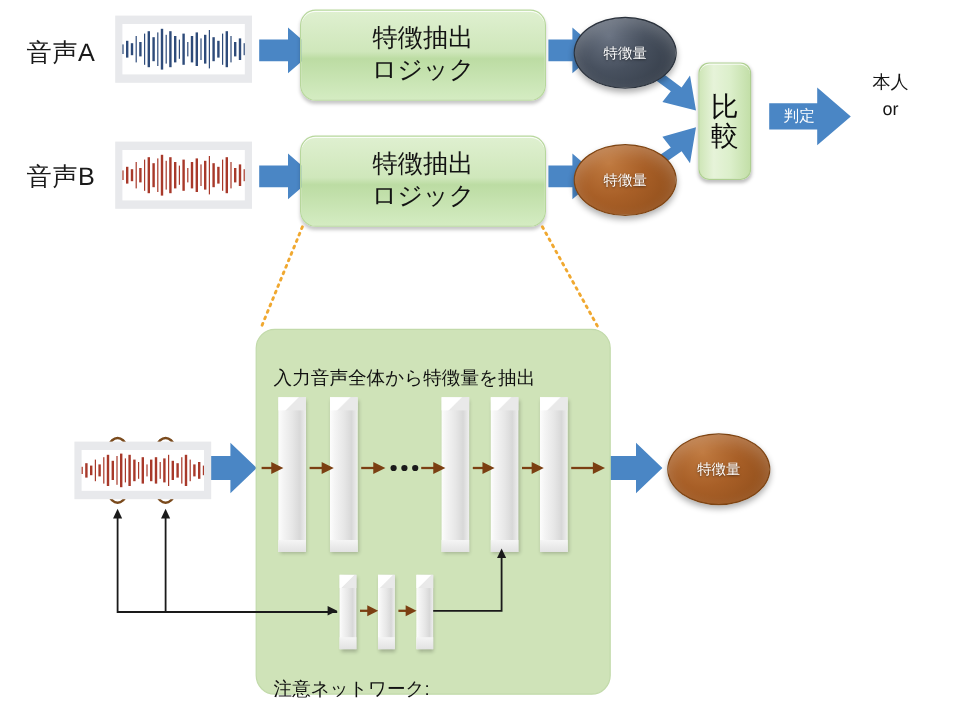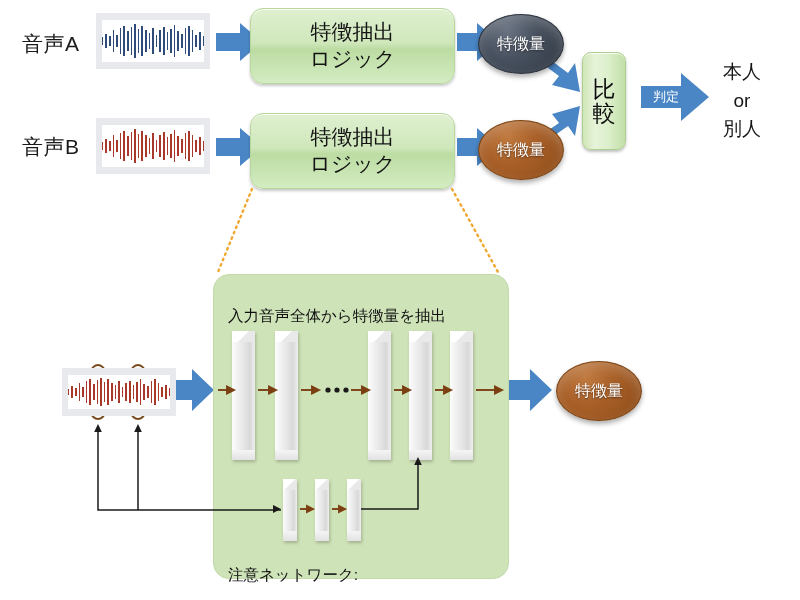--- a/index.html
+++ b/index.html
@@ -32,21 +32,21 @@
     box-sizing:border-box;border-radius:9px;
     background:linear-gradient(to right,#cfe6b8 0%,#e6f3d9 28%,#dcefcb 60%,#c3dfa8 100%);
     border:1px solid #aecf91;
     box-shadow:0 2px 3px rgba(0,0,0,.25), inset 0 1px 0 rgba(255,255,255,.8);
     display:flex;align-items:center;justify-content:center;text-align:center;
     font-size:23px;line-height:1.05;color:#0d0d0d;letter-spacing:0;
   }
 
   
   .ellipse{border-radius:50%;display:flex;align-items:center;justify-content:center;
-           color:#fff;font-size:16px;text-shadow:0 1px 2px rgba(0,0,0,.55);
+           color:#fff;font-size:12px;text-shadow:0 1px 2px rgba(0,0,0,.55);
            box-shadow:0 3px 5px rgba(0,0,0,.32), inset 0 5px 12px rgba(255,255,255,.22);}
   .ellipse.dark{background:radial-gradient(circle at 34% 26%,#6a7382 0%,#47505e 42%,#2f3742 100%);
                 border:1px solid #2b323c;}
   .ellipse.brown{background:radial-gradient(circle at 34% 26%,#c07a40 0%,#a85f27 42%,#8a4a18 100%);
                  border:1px solid #7d4413;}
 
   
   .panel{box-sizing:border-box;border-radius:16px;background:#cfe3b8;border:1px solid #c2daaa;}
   .panel-cap{font-size:15.5px;line-height:1.45;color:#111;white-space:pre-line;}
 
@@ -55,21 +55,21 @@
   .col .face{position:absolute;left:0;top:0;width:100%;height:100%;
     background:linear-gradient(to right,#fdfdfd 0%,#f4f4f4 18%,#e7e7e7 50%,#d8d8d8 78%,#efefef 100%);
     box-shadow:1px 2px 3px rgba(0,0,0,.22);}
   .col .bevel-b{position:absolute;left:0;bottom:0;width:100%;height:10px;
     background:linear-gradient(to top,#e2e2e2,#f5f5f5);}
   .col .notch-t{position:absolute;left:0;top:0;width:100%;height:11px;
     background:linear-gradient(135deg,#ffffff 48%,#e9e9e9 52%);}
 
   
   svg{position:absolute;left:0;top:0;overflow:visible;}
-  .outtext{font-size:19px;line-height:1.5;text-align:center;color:#161616;}
+  .outtext{font-size:15px;line-height:1.5;text-align:center;color:#161616;}
 </style>
 </head>
 <body>
 
 <div class="stage">
 
   <div class="abs src-label" style="left:22px;top:30px;">音声A</div>
   <div class="abs src-label" style="left:22px;top:133px;">音声B</div>
 
   <div class="abs wave-frame" id="waveA" style="left:96px;top:13px;width:114px;height:56px;">
@@ -189,21 +189,20 @@
   <div class="abs compare-box" style="left:582px;top:52px;width:44px;height:98px;">
     <div>
       <div>比</div>
       <div>較</div>
     </div>
   </div>
 
   <div class="abs outtext" style="left:702px;top:58px;width:80px;">
     <div>本人</div>
     <div>or</div>
-    <div>別人</div>
   </div>
 
   <svg width="800" height="600">
     <line x1="252" y1="189" x2="218" y2="272" stroke="#f0a830" stroke-width="2.4" stroke-dasharray="1.6 4.2" stroke-linecap="round"></line>
     <line x1="452" y1="189" x2="498" y2="272" stroke="#f0a830" stroke-width="2.4" stroke-dasharray="1.6 4.2" stroke-linecap="round"></line>
   </svg>
 
   <div class="abs panel" style="left:213px;top:274px;width:296px;height:305px;"></div>
 
   <div class="abs panel-cap" style="left:228px;top:283px;">

